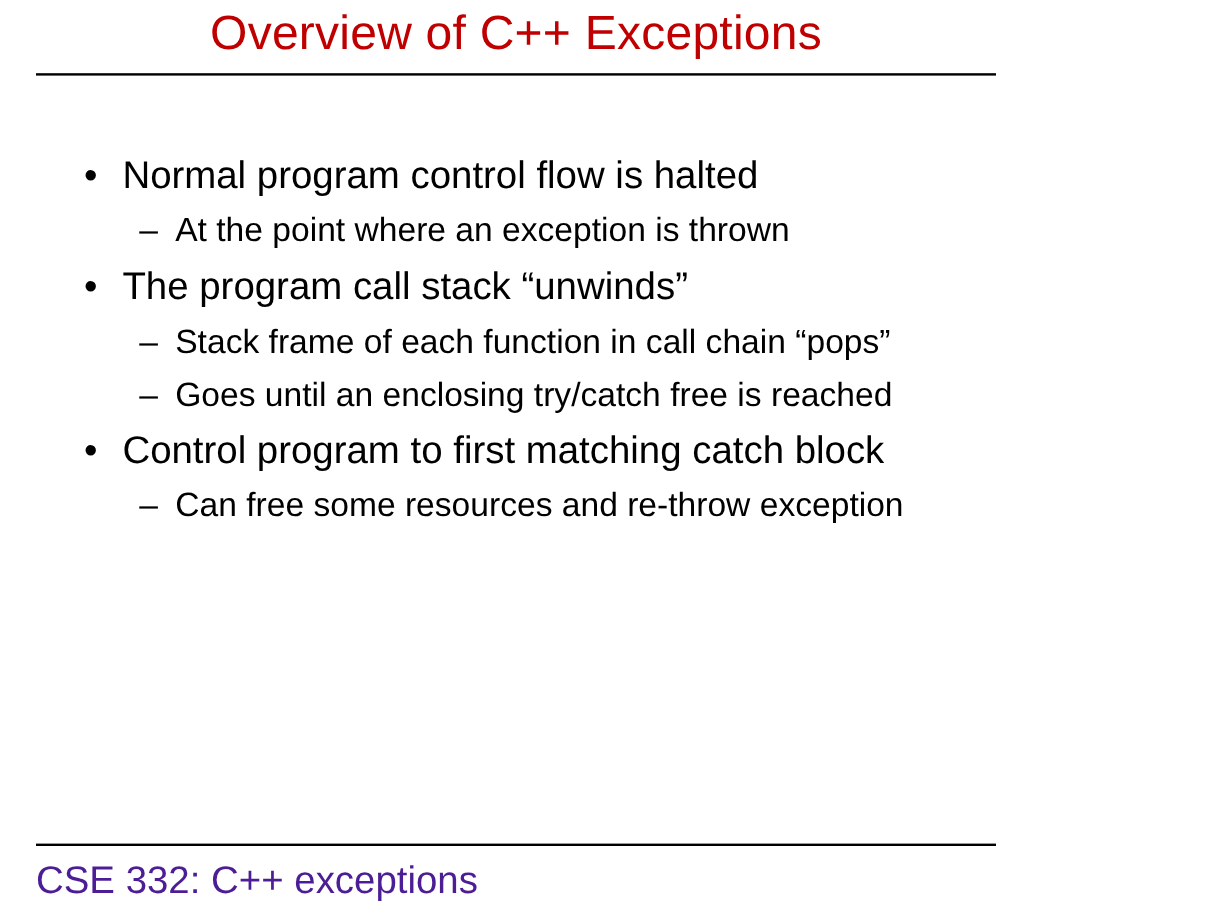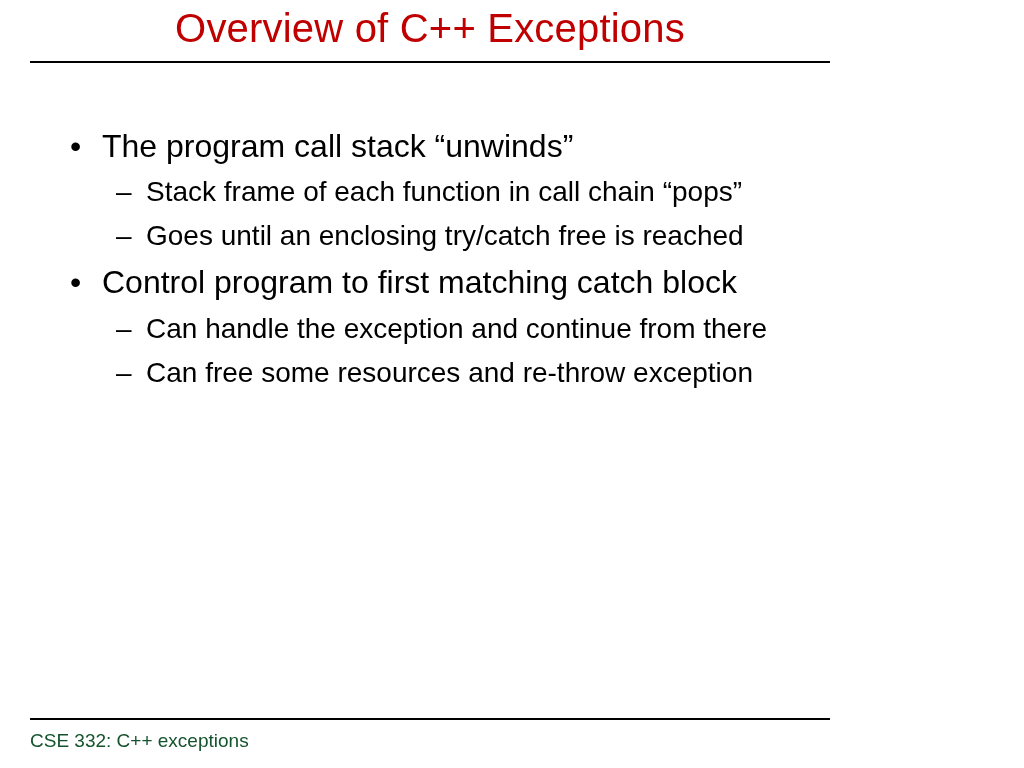--- a/index.html
+++ b/index.html
@@ -81,45 +81,50 @@
       bottom: 16px;
       left: 30px;
       right: 30px;
     }
     .hr-bottom {
       border: none;
       border-top: 2px solid #000;
       margin-bottom: 10px;
     }
     .footer-text {
-      color: #14532d;
-      font-size: 19px;
+      color: #4c1d95;
+      font-size: 32px;
       font-weight: 400;
     }
   </style>
 </head>
 <body>
 
 <div class="slide">
   <h1 class="title">Overview of C++ Exceptions</h1>
   <hr class="hr-top">
 
   <div class="content">
     <ul class="lvl1">
       <li>
+        <span>Normal program control flow is halted</span>
+        <ul class="lvl2">
+          <li><span>At the point where an exception is thrown</span></li>
+        </ul>
+      </li>
+      <li>
         <span>The program call stack “unwinds”</span>
         <ul class="lvl2">
           <li><span>Stack frame of each function in call chain “pops”</span></li>
           <li><span>Goes until an enclosing try/catch free is reached</span></li>
         </ul>
       </li>
       <li>
         <span>Control program to first matching catch block</span>
         <ul class="lvl2">
-          <li><span>Can handle the exception and continue from there</span></li>
           <li><span>Can free some resources and re-throw exception</span></li>
         </ul>
       </li>
     </ul>
   </div>
 
   <div class="footer-region">
     <hr class="hr-bottom">
     <div class="footer-text">CSE 332: C++ exceptions</div>
   </div>

